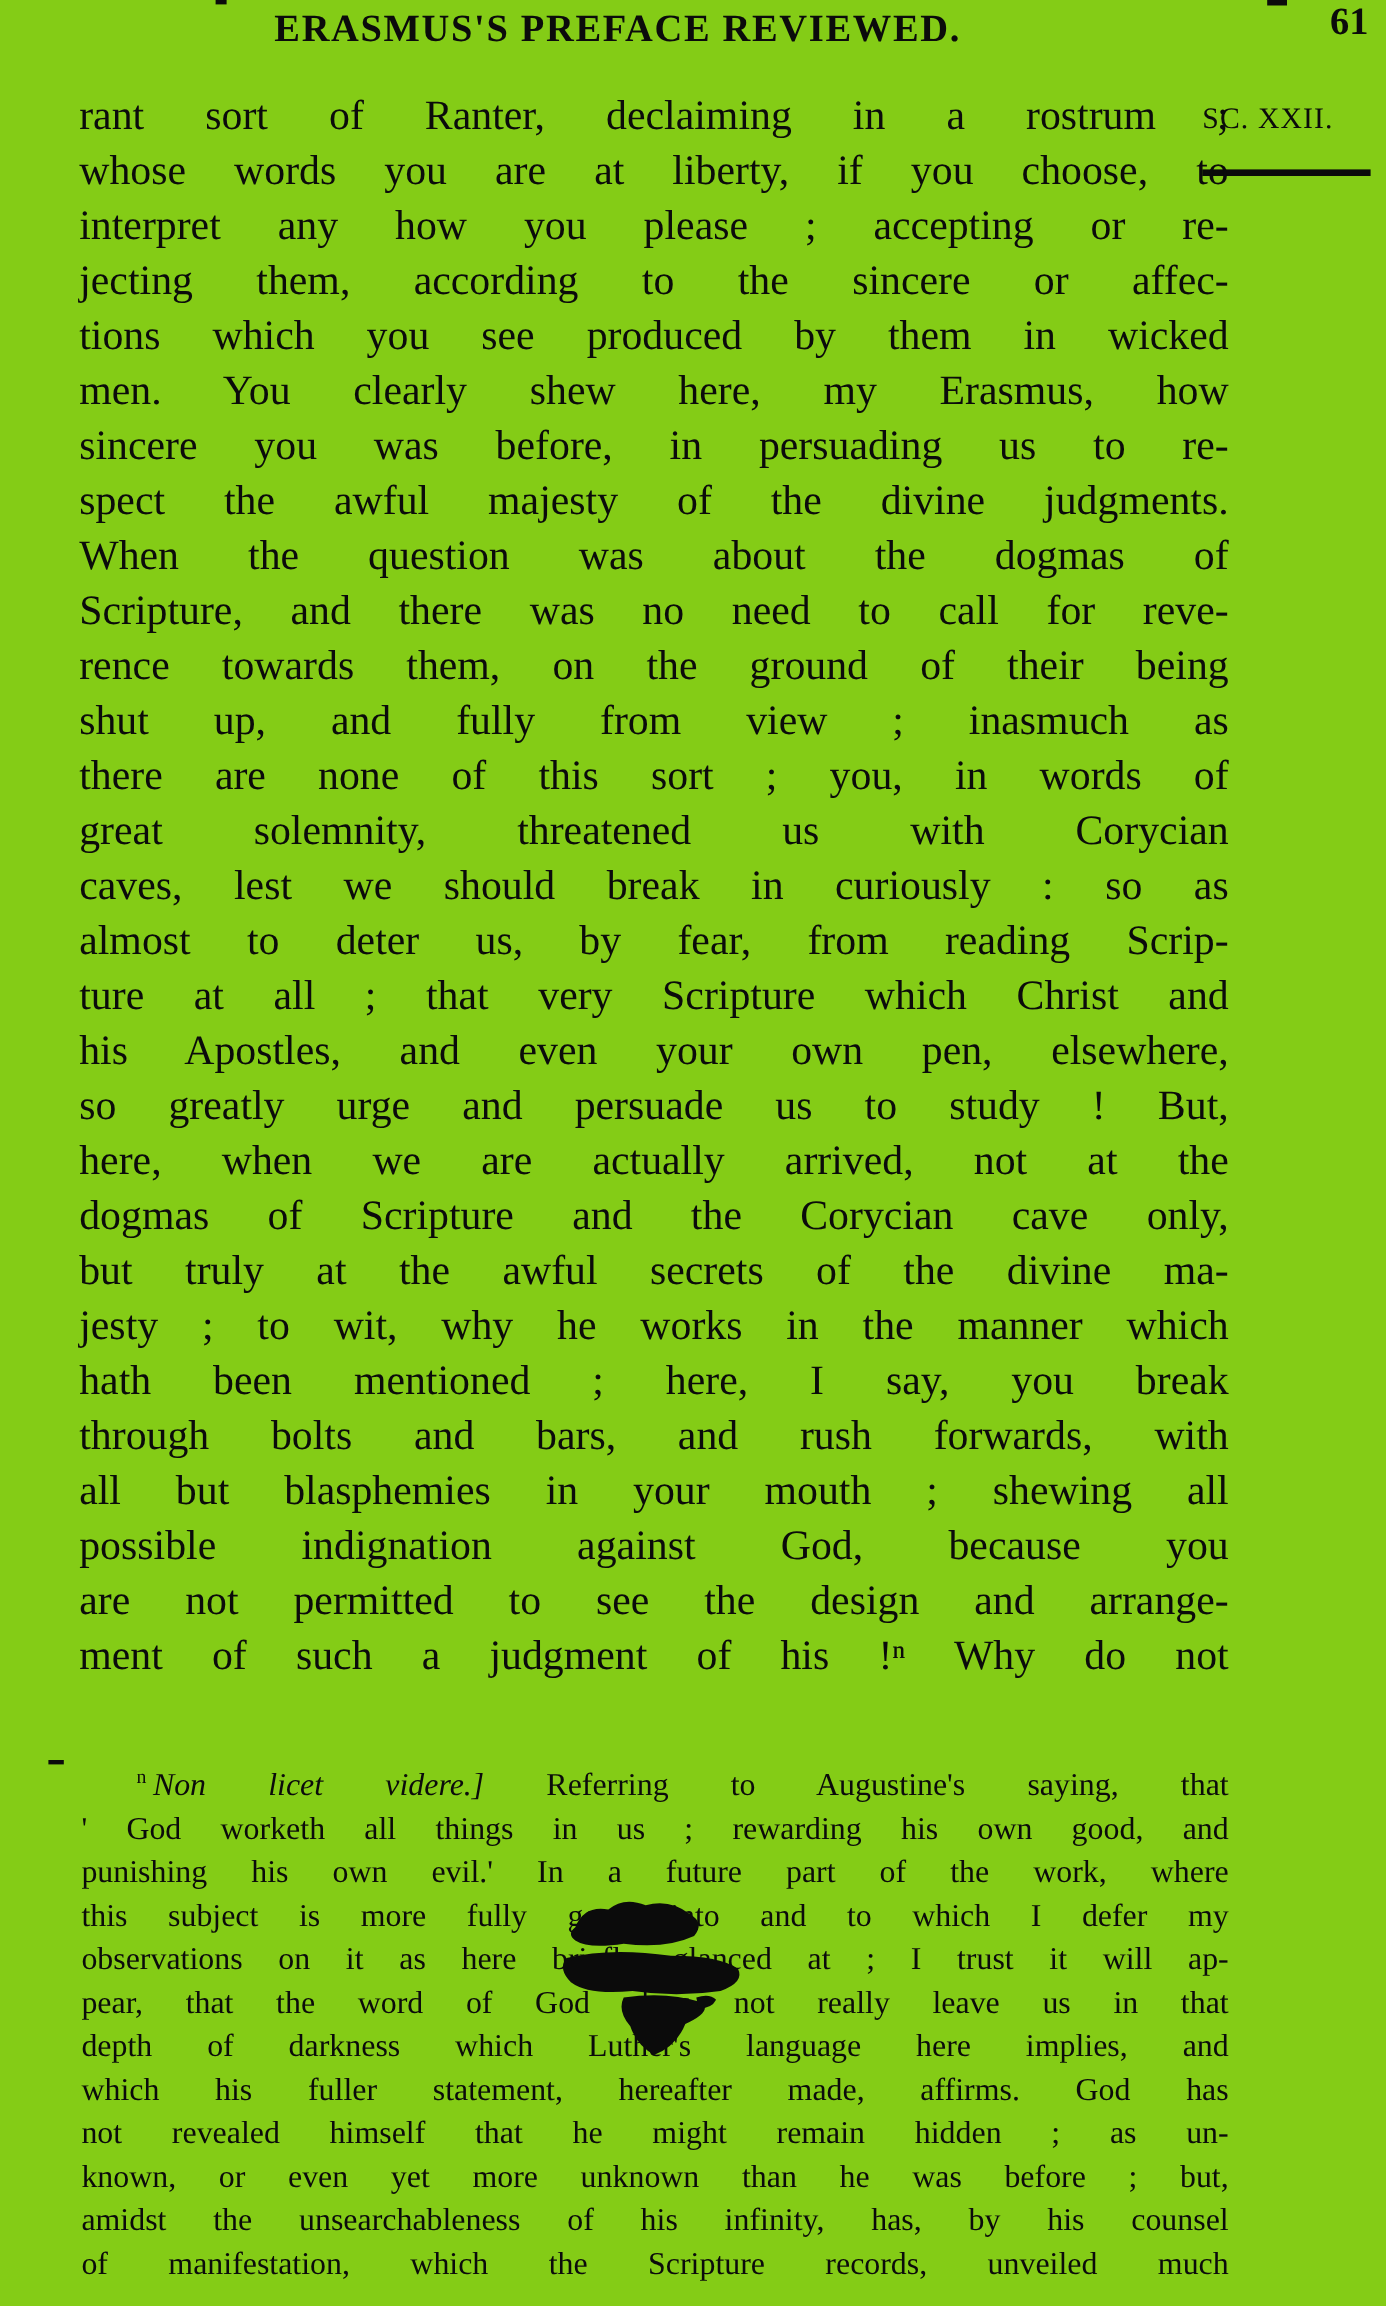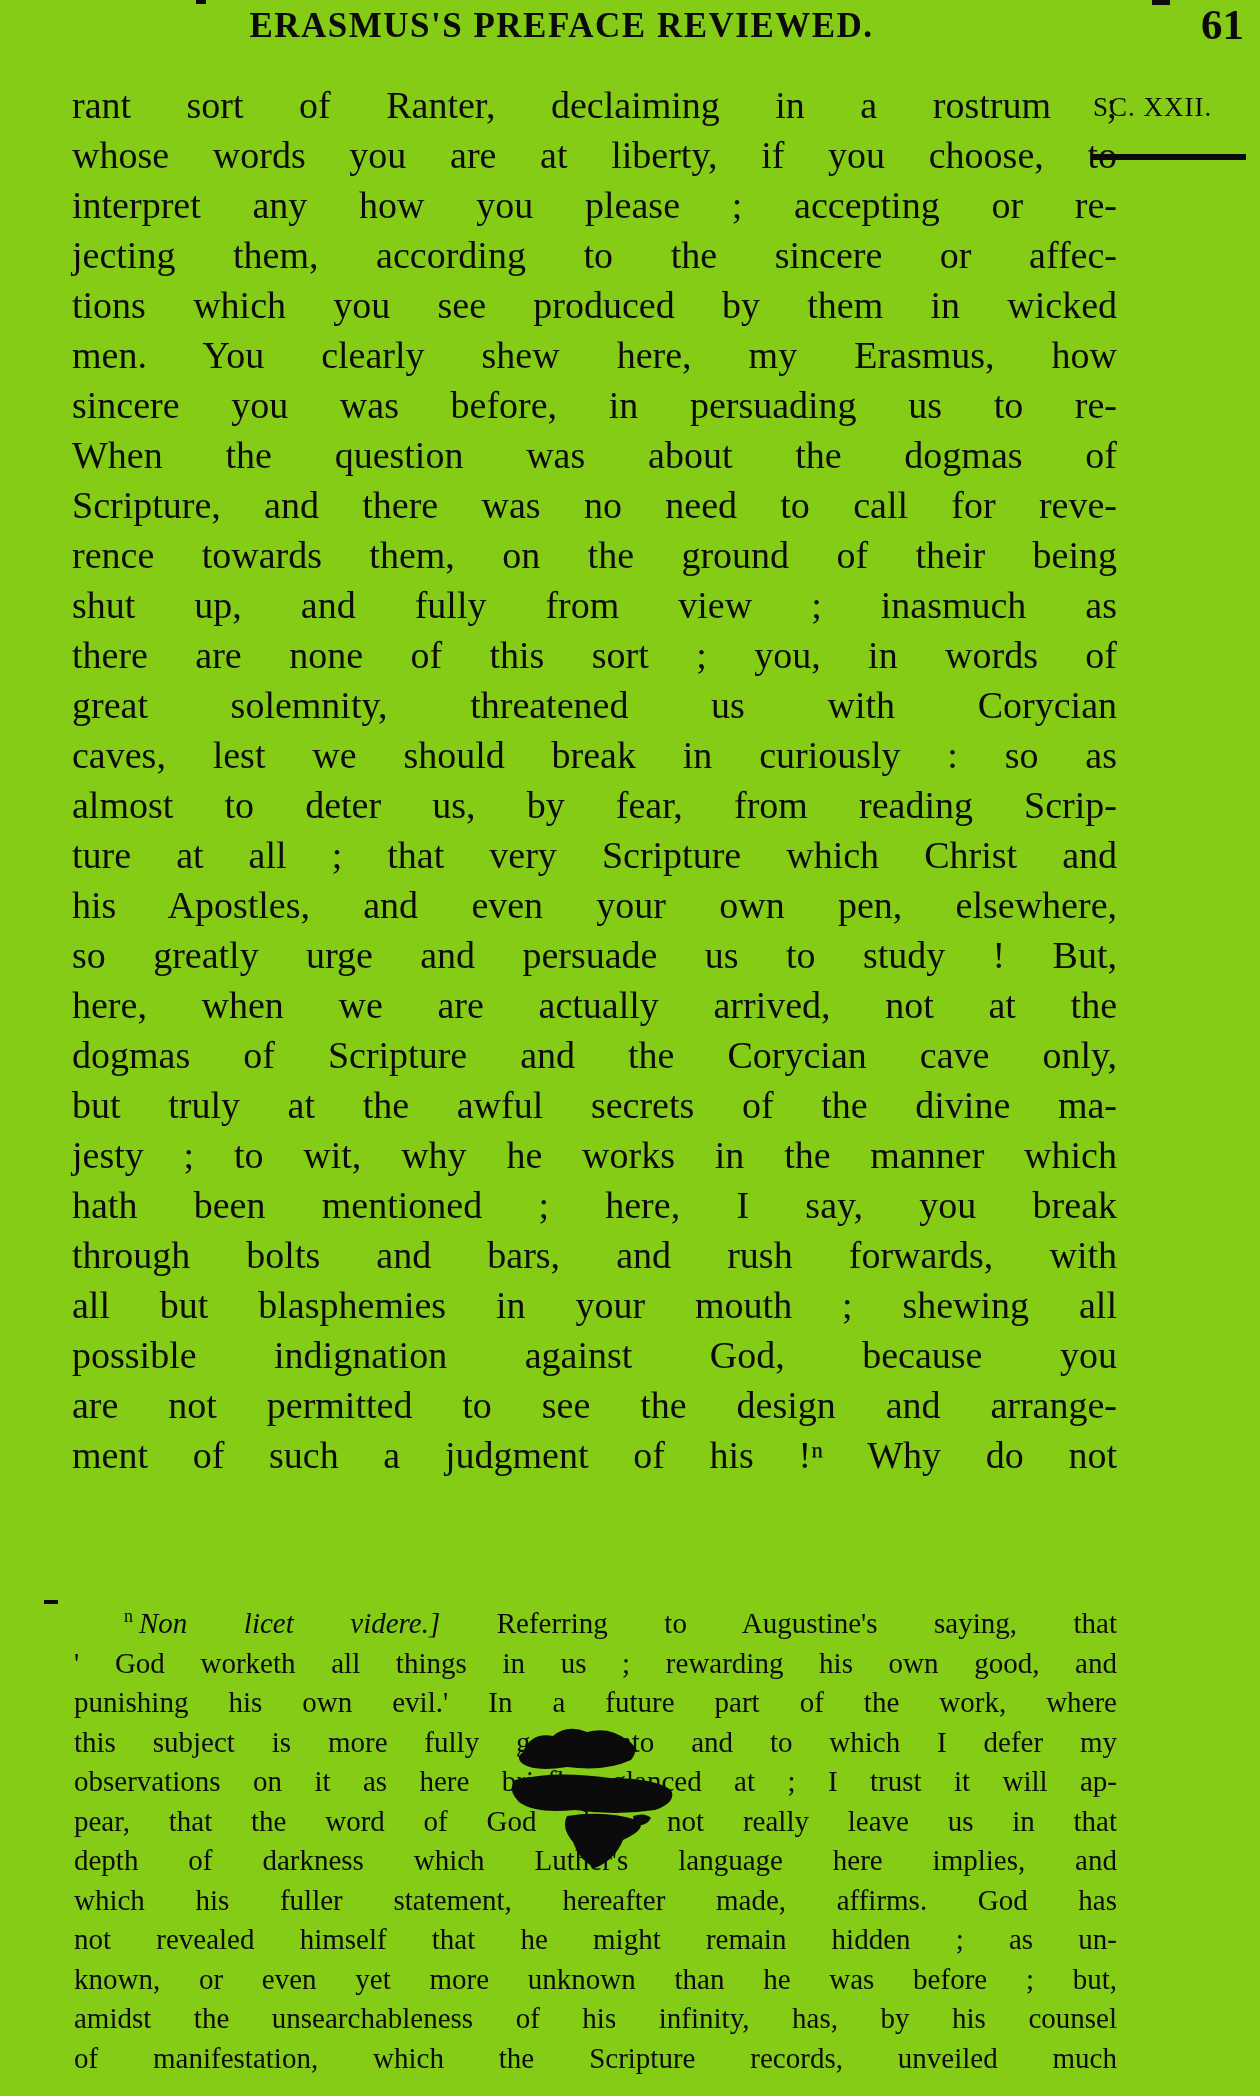--- a/index.html
+++ b/index.html
@@ -17,21 +17,21 @@
     left: 38px; top: 6px; width: 1047px;
     text-align: center;
     font-size: 35px;
     font-weight: bold;
     letter-spacing: 1.5px;
     white-space: nowrap;
   }
   .page-number {
     position: absolute;
     top: 0px; right: 16px;
-    font-size: 43px;
+    font-size: 35px;
     font-weight: bold;
   }
   .sidenote {
     position: absolute;
     left: 1093px; top: 92px;
     font-size: 27px;
     letter-spacing: 1px;
     white-space: nowrap;
   }
   .sidenote-rule {
@@ -101,20 +101,21 @@
 
   <div class="main-text">
 
   <div class="tline">rant sort of Ranter, declaiming in a rostrum ;</div>
       <div class="tline">whose words you are at liberty, if you choose, to</div>
       <div class="tline">interpret any how you please ; accepting or re-</div>
       <div class="tline">jecting them, according to the sincere or affec-</div>
       <div class="tline">tions which you see produced by them in wicked</div>
       <div class="tline">men.  You clearly shew here, my Erasmus, how</div>
       <div class="tline">sincere you was before, in persuading us to re-</div>
+      <div class="tline">spect the awful majesty of the divine judgments.</div>
       <div class="tline">When the question was about the dogmas of</div>
       <div class="tline">Scripture, and there was no need to call for reve-</div>
       <div class="tline">rence towards them, on the ground of their being</div>
       <div class="tline">shut up, and fully from view ; inasmuch as</div>
       <div class="tline">there are none of this sort ; you, in words of</div>
       <div class="tline">great solemnity, threatened us with Corycian</div>
       <div class="tline">caves, lest we should break in curiously : so as</div>
       <div class="tline">almost to deter us, by fear, from reading Scrip-</div>
       <div class="tline">ture at all ; that very Scripture which Christ and</div>
       <div class="tline">his Apostles, and even your own pen, elsewhere,</div>

